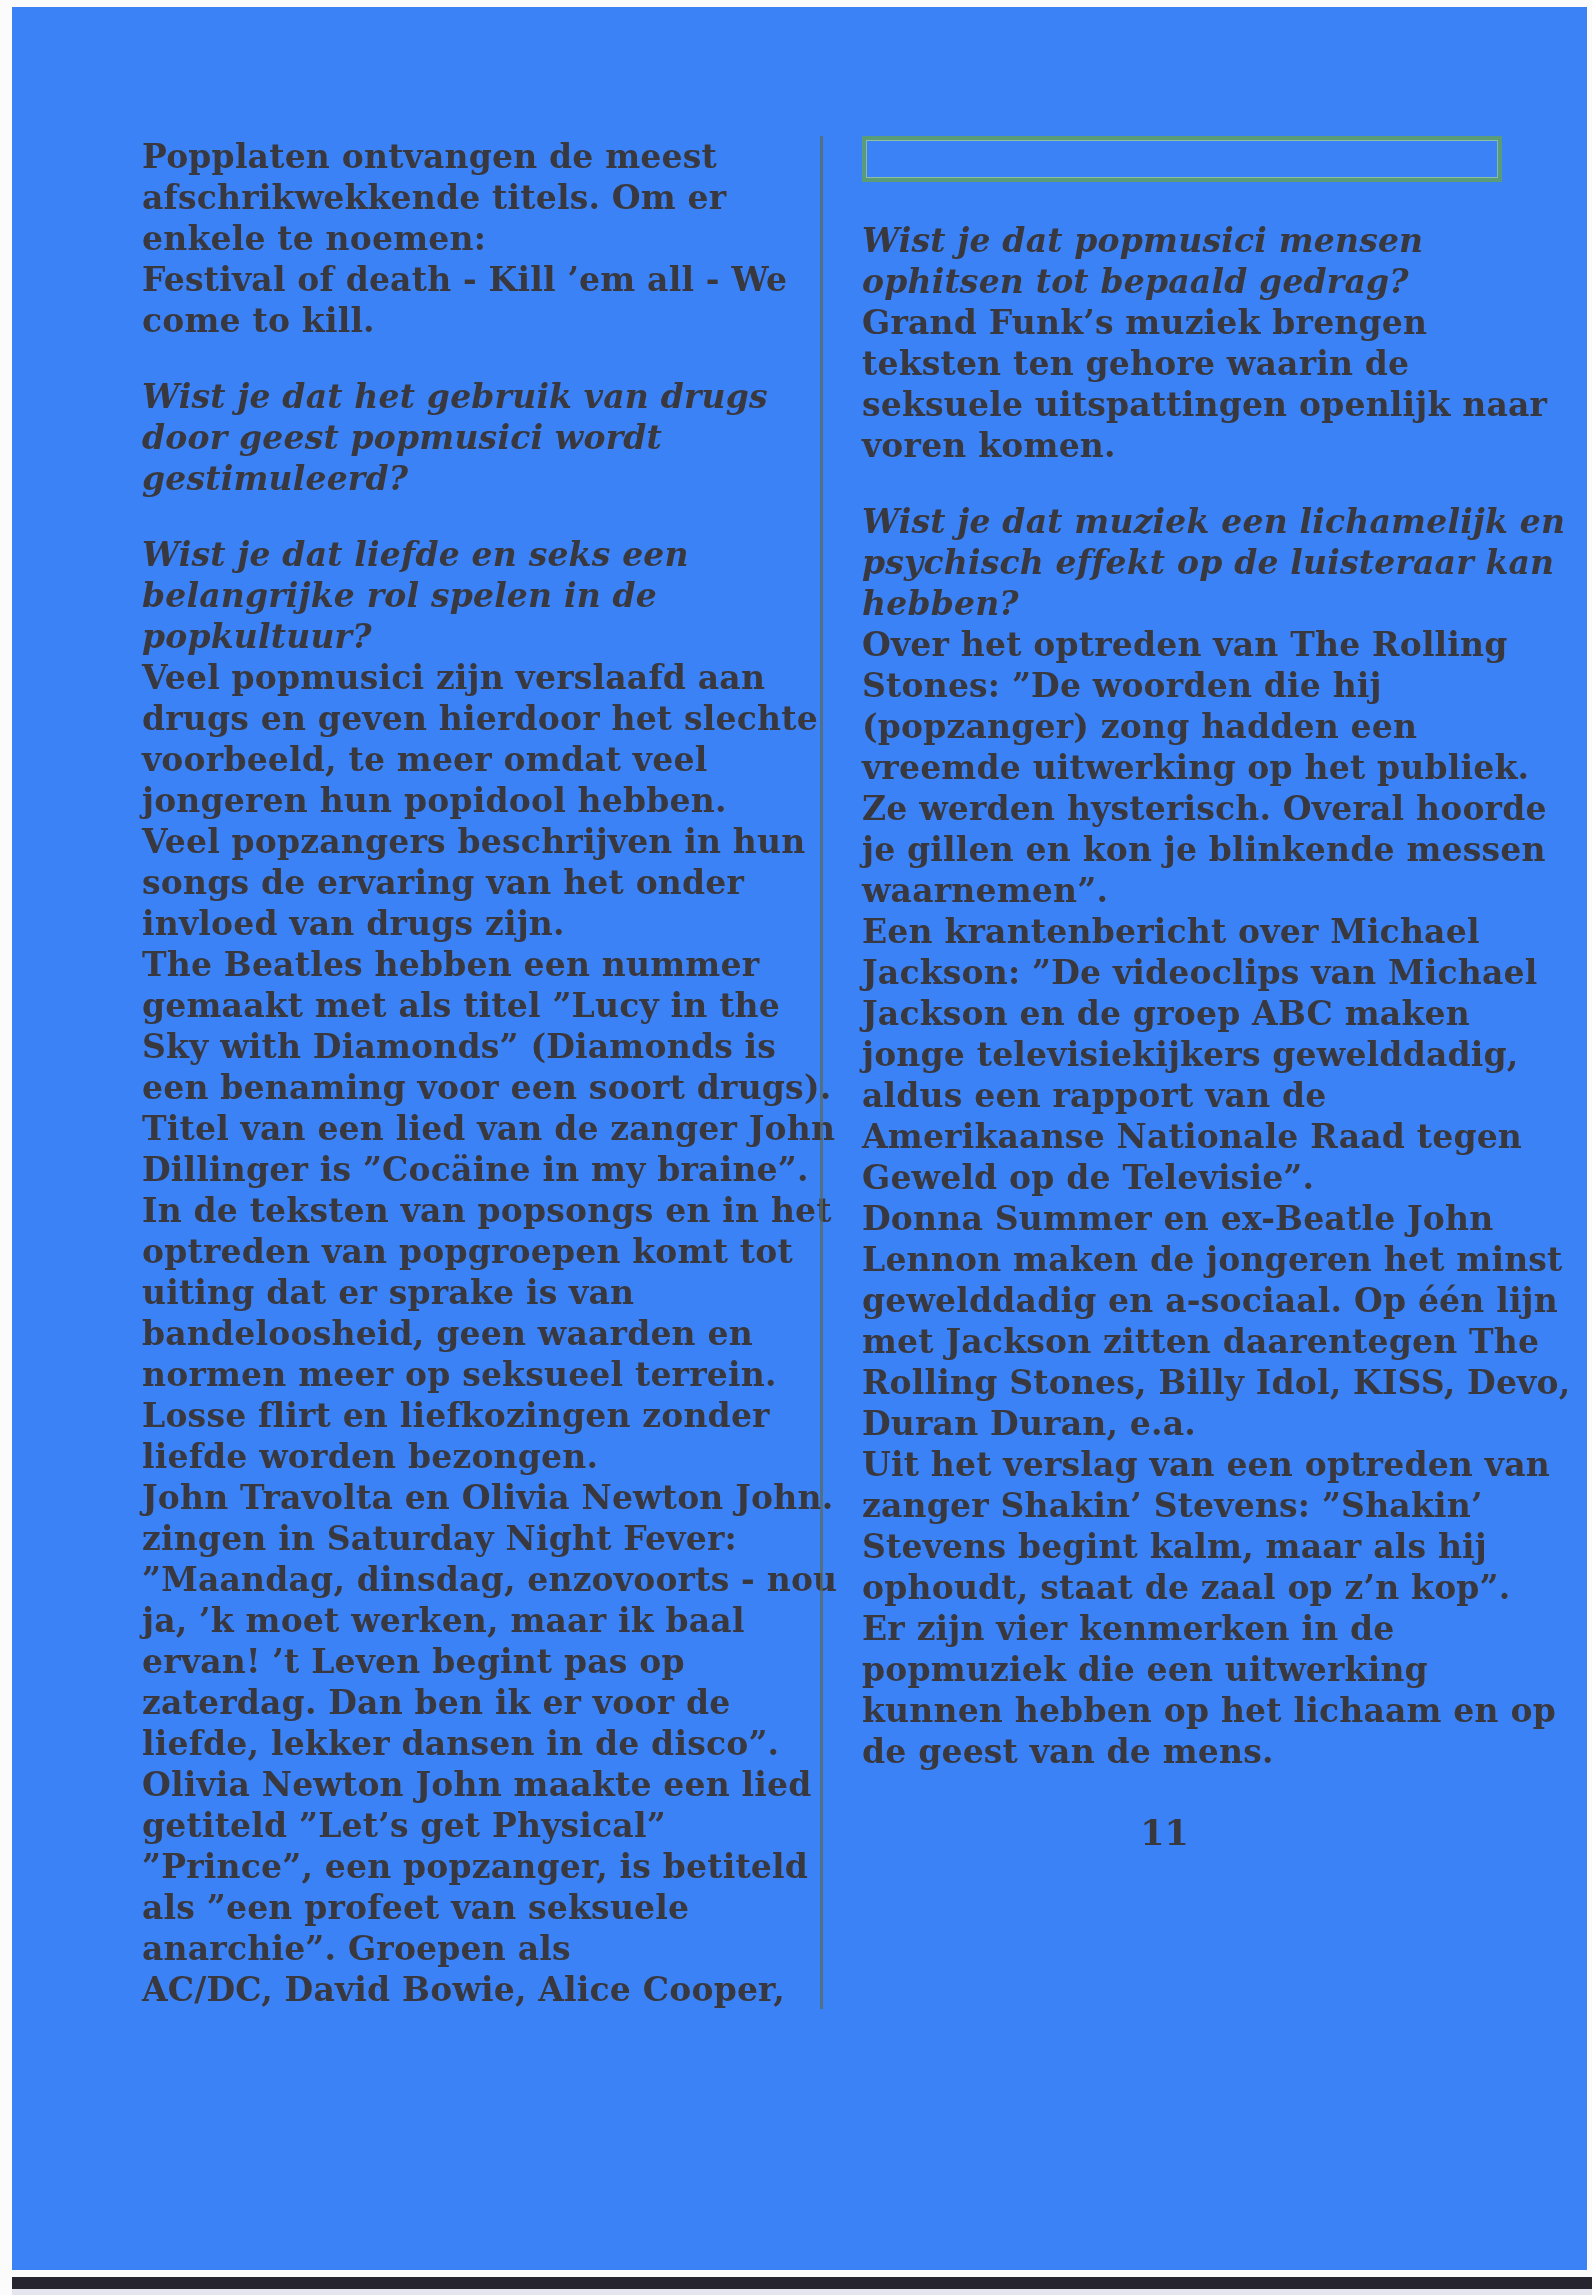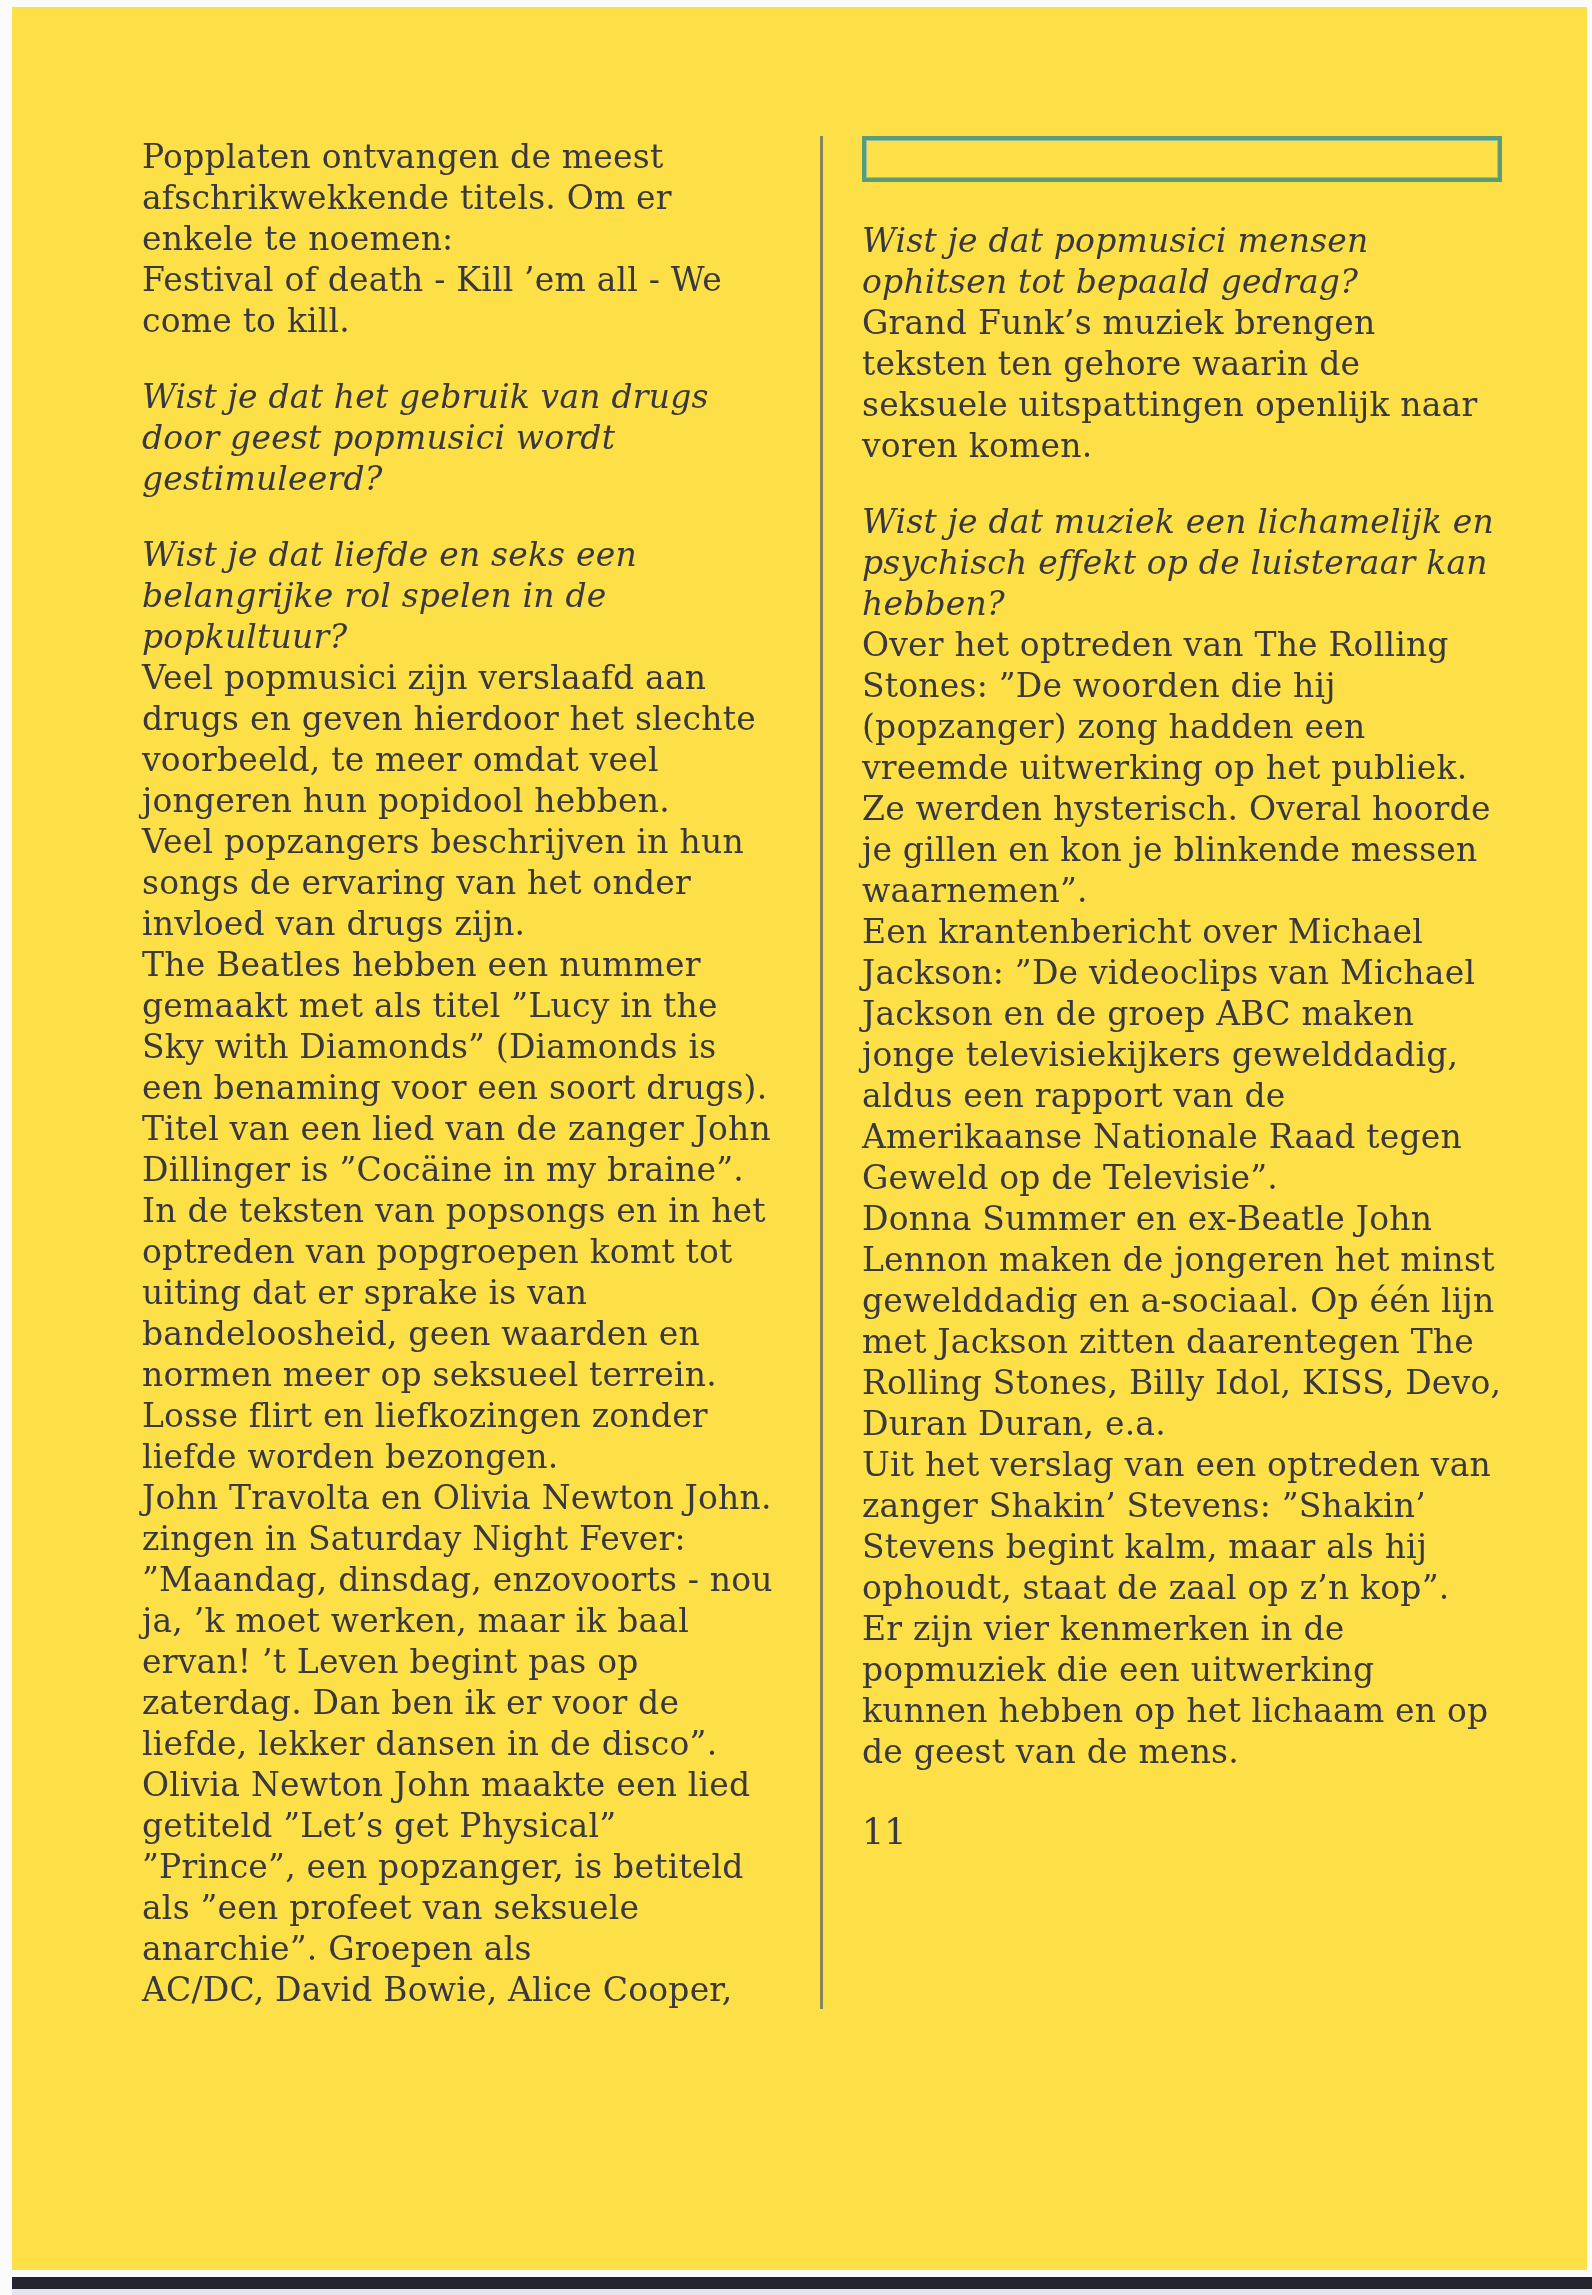--- a/index.html
+++ b/index.html
@@ -6,21 +6,22 @@
   #frame{
     position:relative;
     width:1592px;height:2295px;
     background:#fbfbfb;
     overflow:hidden;
     font-family:"DejaVu Serif", serif;
   }
   #page{
     position:absolute;left:12px;top:7px;
     width:1575px;height:2263px;
-    background:#fde047;
+    background:#3b82f6;
+    font-weight:bold;
   }
   .col{position:absolute;top:129px;color:#39383e;}
   #col-left{left:130px;width:666px;}
   #col-right{left:850px;width:640px;}
   .para{
     font-size:33px;line-height:41px;
     white-space:pre;letter-spacing:0.2px;
     color:#39383e;
   }
   .head{font-style:italic;}
@@ -36,21 +37,21 @@
     padding:21px 22.4px 17.3px 35px;
     margin-bottom:38px;
     width:auto;
   }
   #quote-box .para{font-style:italic;}
   #quote-attribution{
     font-style:italic;font-size:33px;line-height:41px;
     text-align:right;padding-right:19px;color:#39383e;
   }
   #page-number{
-    font-size:35px;text-align:left;
+    font-size:35px;text-align:center;
     margin-top:40px;padding-right:35px;color:#39383e;
   }
   #bottom-bar{
     position:absolute;left:0;top:2270px;
     width:1592px;height:12px;background:#26242e;
   }
   #bottom-strip{
     position:absolute;left:0;top:2282px;
     width:1592px;height:14px;background:#e4e5ee;
   }

